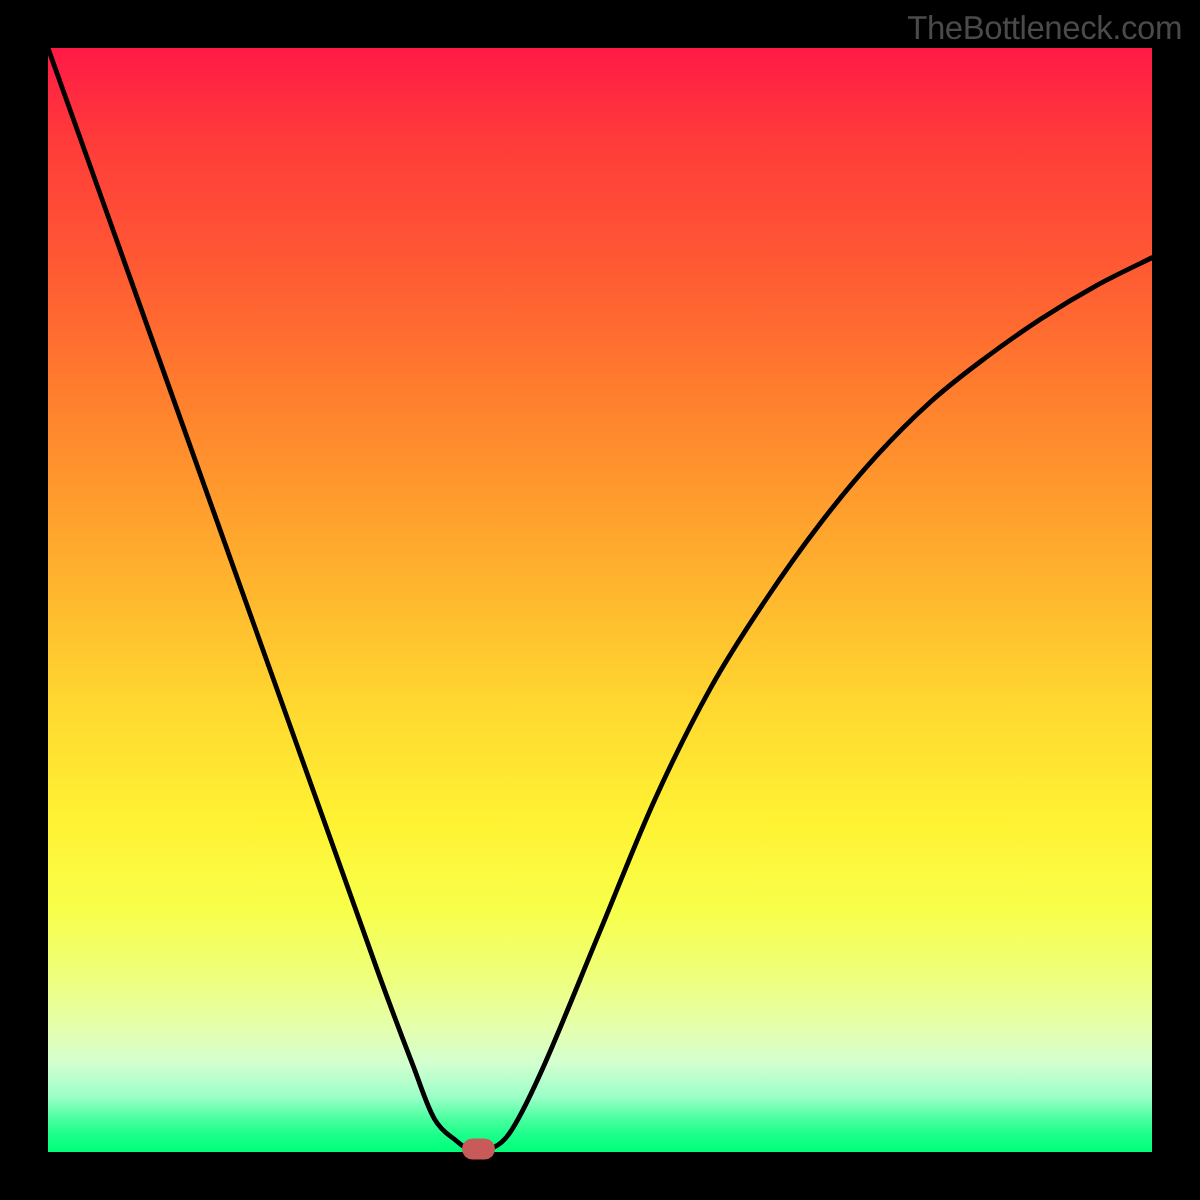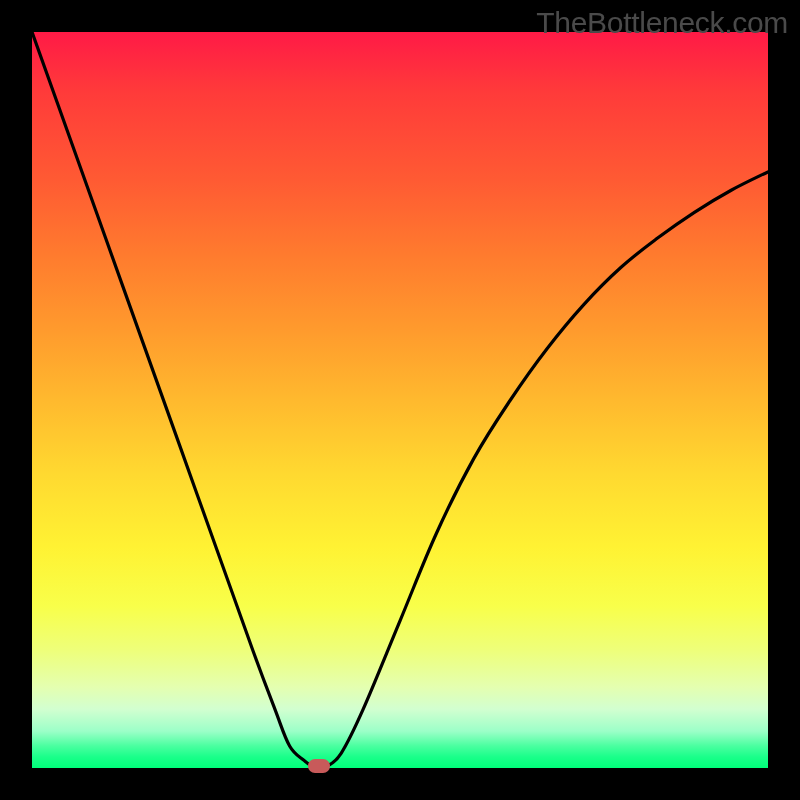--- a/index.html
+++ b/index.html
@@ -46,21 +46,21 @@
       #4affa0 97%,
       #1aff8a 98.5%,
       #00ff7a 100%
     );
   }
   .watermark {
     position: absolute;
     top: 6px;
     right: 12px;
     color: #4a4a4a;
-    font-size: 30px;
+    font-size: 22px;
     font-weight: 500;
     letter-spacing: -0.3px;
     z-index: 5;
   }
   .curve {
     position: absolute;
     inset: 0;
     z-index: 3;
   }
   .marker {

